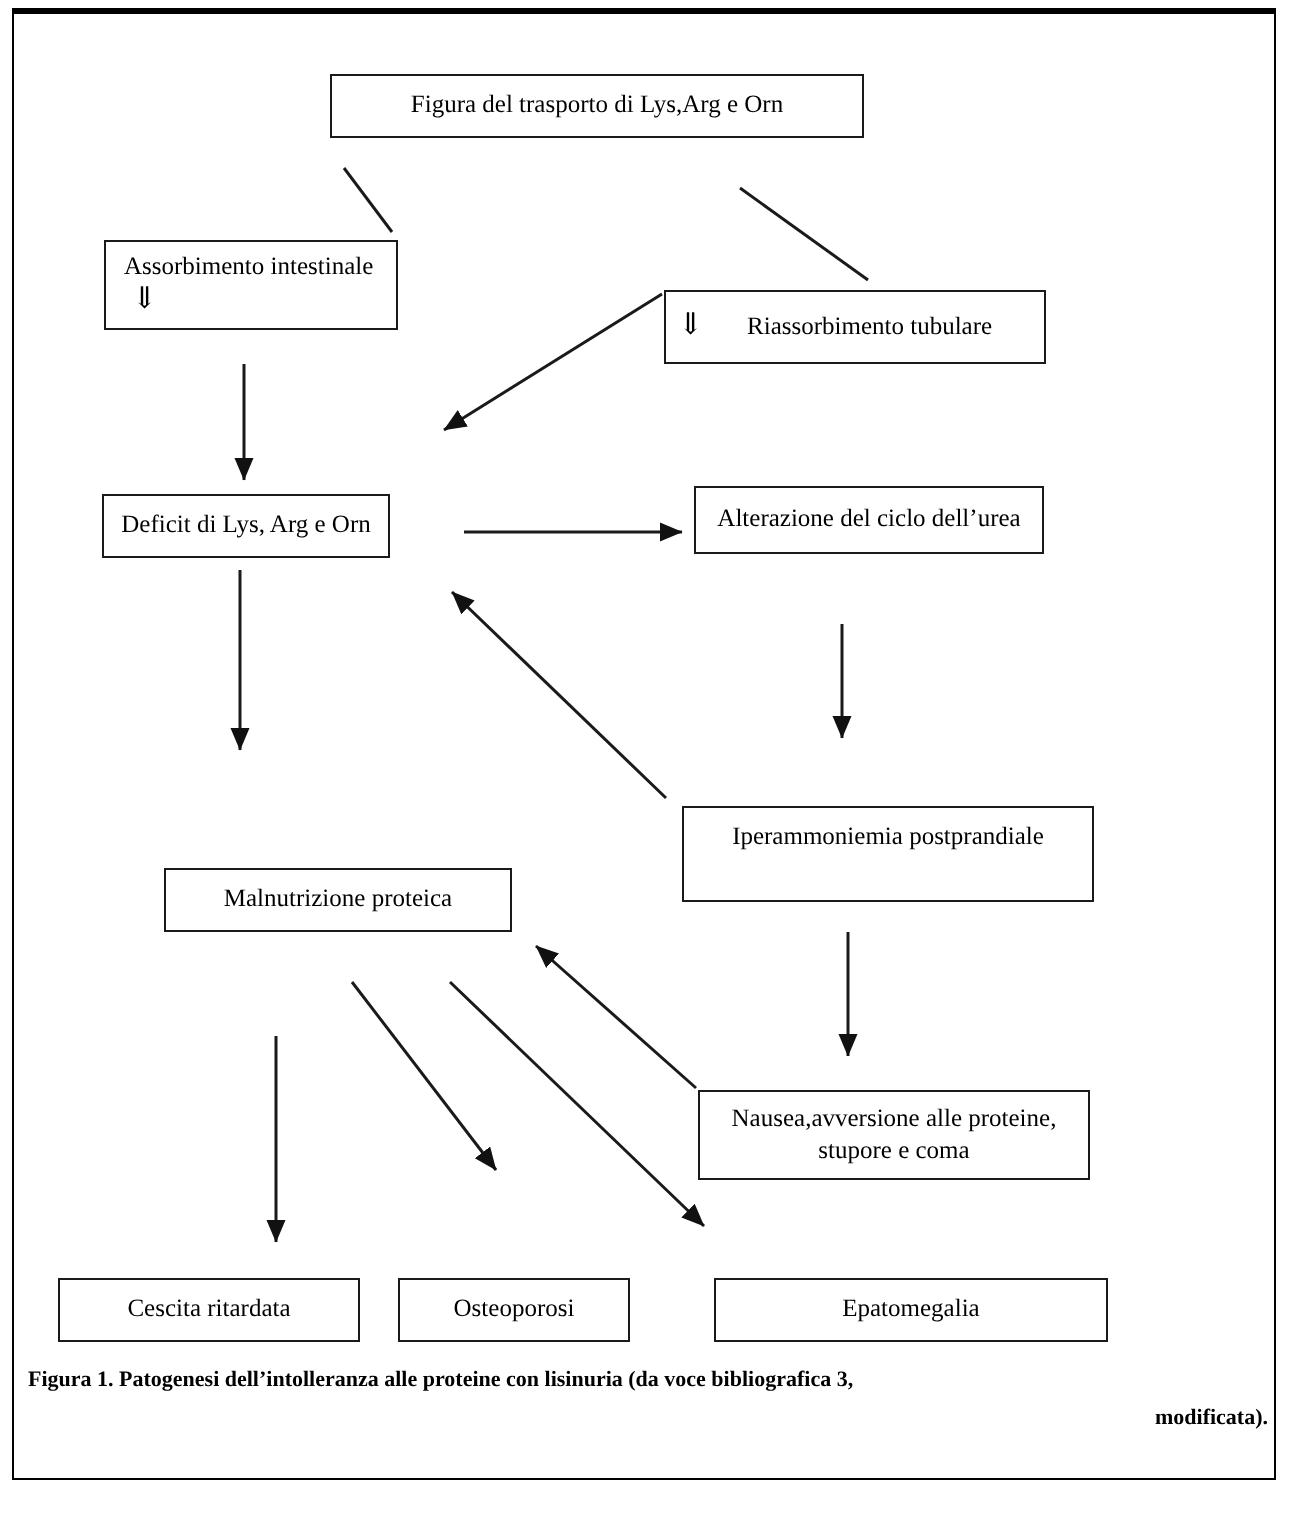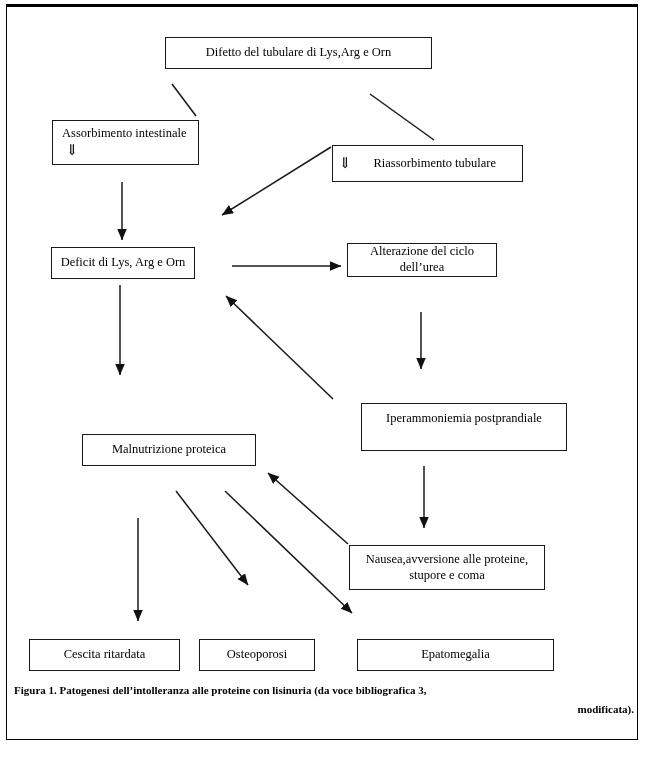--- a/index.html
+++ b/index.html
@@ -139,44 +139,44 @@
     <line x1="348" y1="544" x2="268" y2="473" stroke="#1a1a1a" stroke-width="1.5" marker-end="url(#ah)"></line>
 
     <line x1="138" y1="518" x2="138" y2="621" stroke="#1a1a1a" stroke-width="1.5" marker-end="url(#ah)"></line>
 
     <line x1="176" y1="491" x2="248" y2="585" stroke="#1a1a1a" stroke-width="1.5" marker-end="url(#ah)"></line>
 
     <line x1="225" y1="491" x2="352" y2="613" stroke="#1a1a1a" stroke-width="1.5" marker-end="url(#ah)"></line>
   </svg>
 
   <div class="node" style="left:165px; top:37px; width:267px; height:32px;">
-    <span class="label">Difetto del tubulare di Lys,Arg e Orn</span>
+    <span class="label">Figura del trasporto di Lys,Arg e Orn</span>
   </div>
 
   <div class="node stacked" style="left:52px; top:120px; width:147px; height:45px;">
     <span class="label">Assorbimento intestinale</span>
     <span class="dblarrow">⇓</span>
   </div>
 
   <div class="node" style="left:332px; top:145px; width:191px; height:37px; padding:0;">
     <div class="inline-row">
       <span class="dblarrow">⇓</span>
       <span class="label">Riassorbimento tubulare</span>
     </div>
   </div>
 
   <div class="node" style="left:51px; top:247px; width:144px; height:32px;">
     <span class="label">Deficit di Lys, Arg e Orn</span>
   </div>
 
-  <div class="node" style="left:347px; top:243px; width:150px; height:34px;">
+  <div class="node" style="left:347px; top:243px; width:175px; height:34px;">
     <span class="label">Alterazione del ciclo dell’urea</span>
   </div>
 
-  <div class="node top-align" style="left:341px; top:403px; width:206px; height:48px;margin-left:20px;">
+  <div class="node top-align" style="left:341px; top:403px; width:206px; height:48px;">
     <span class="label">Iperammoniemia postprandiale</span>
   </div>
 
   <div class="node" style="left:349px; top:545px; width:196px; height:45px;">
     <span>
       <span class="label">Nausea,avversione alle proteine,</span>
       <span class="label">stupore e coma</span>
     </span>
   </div>
 

